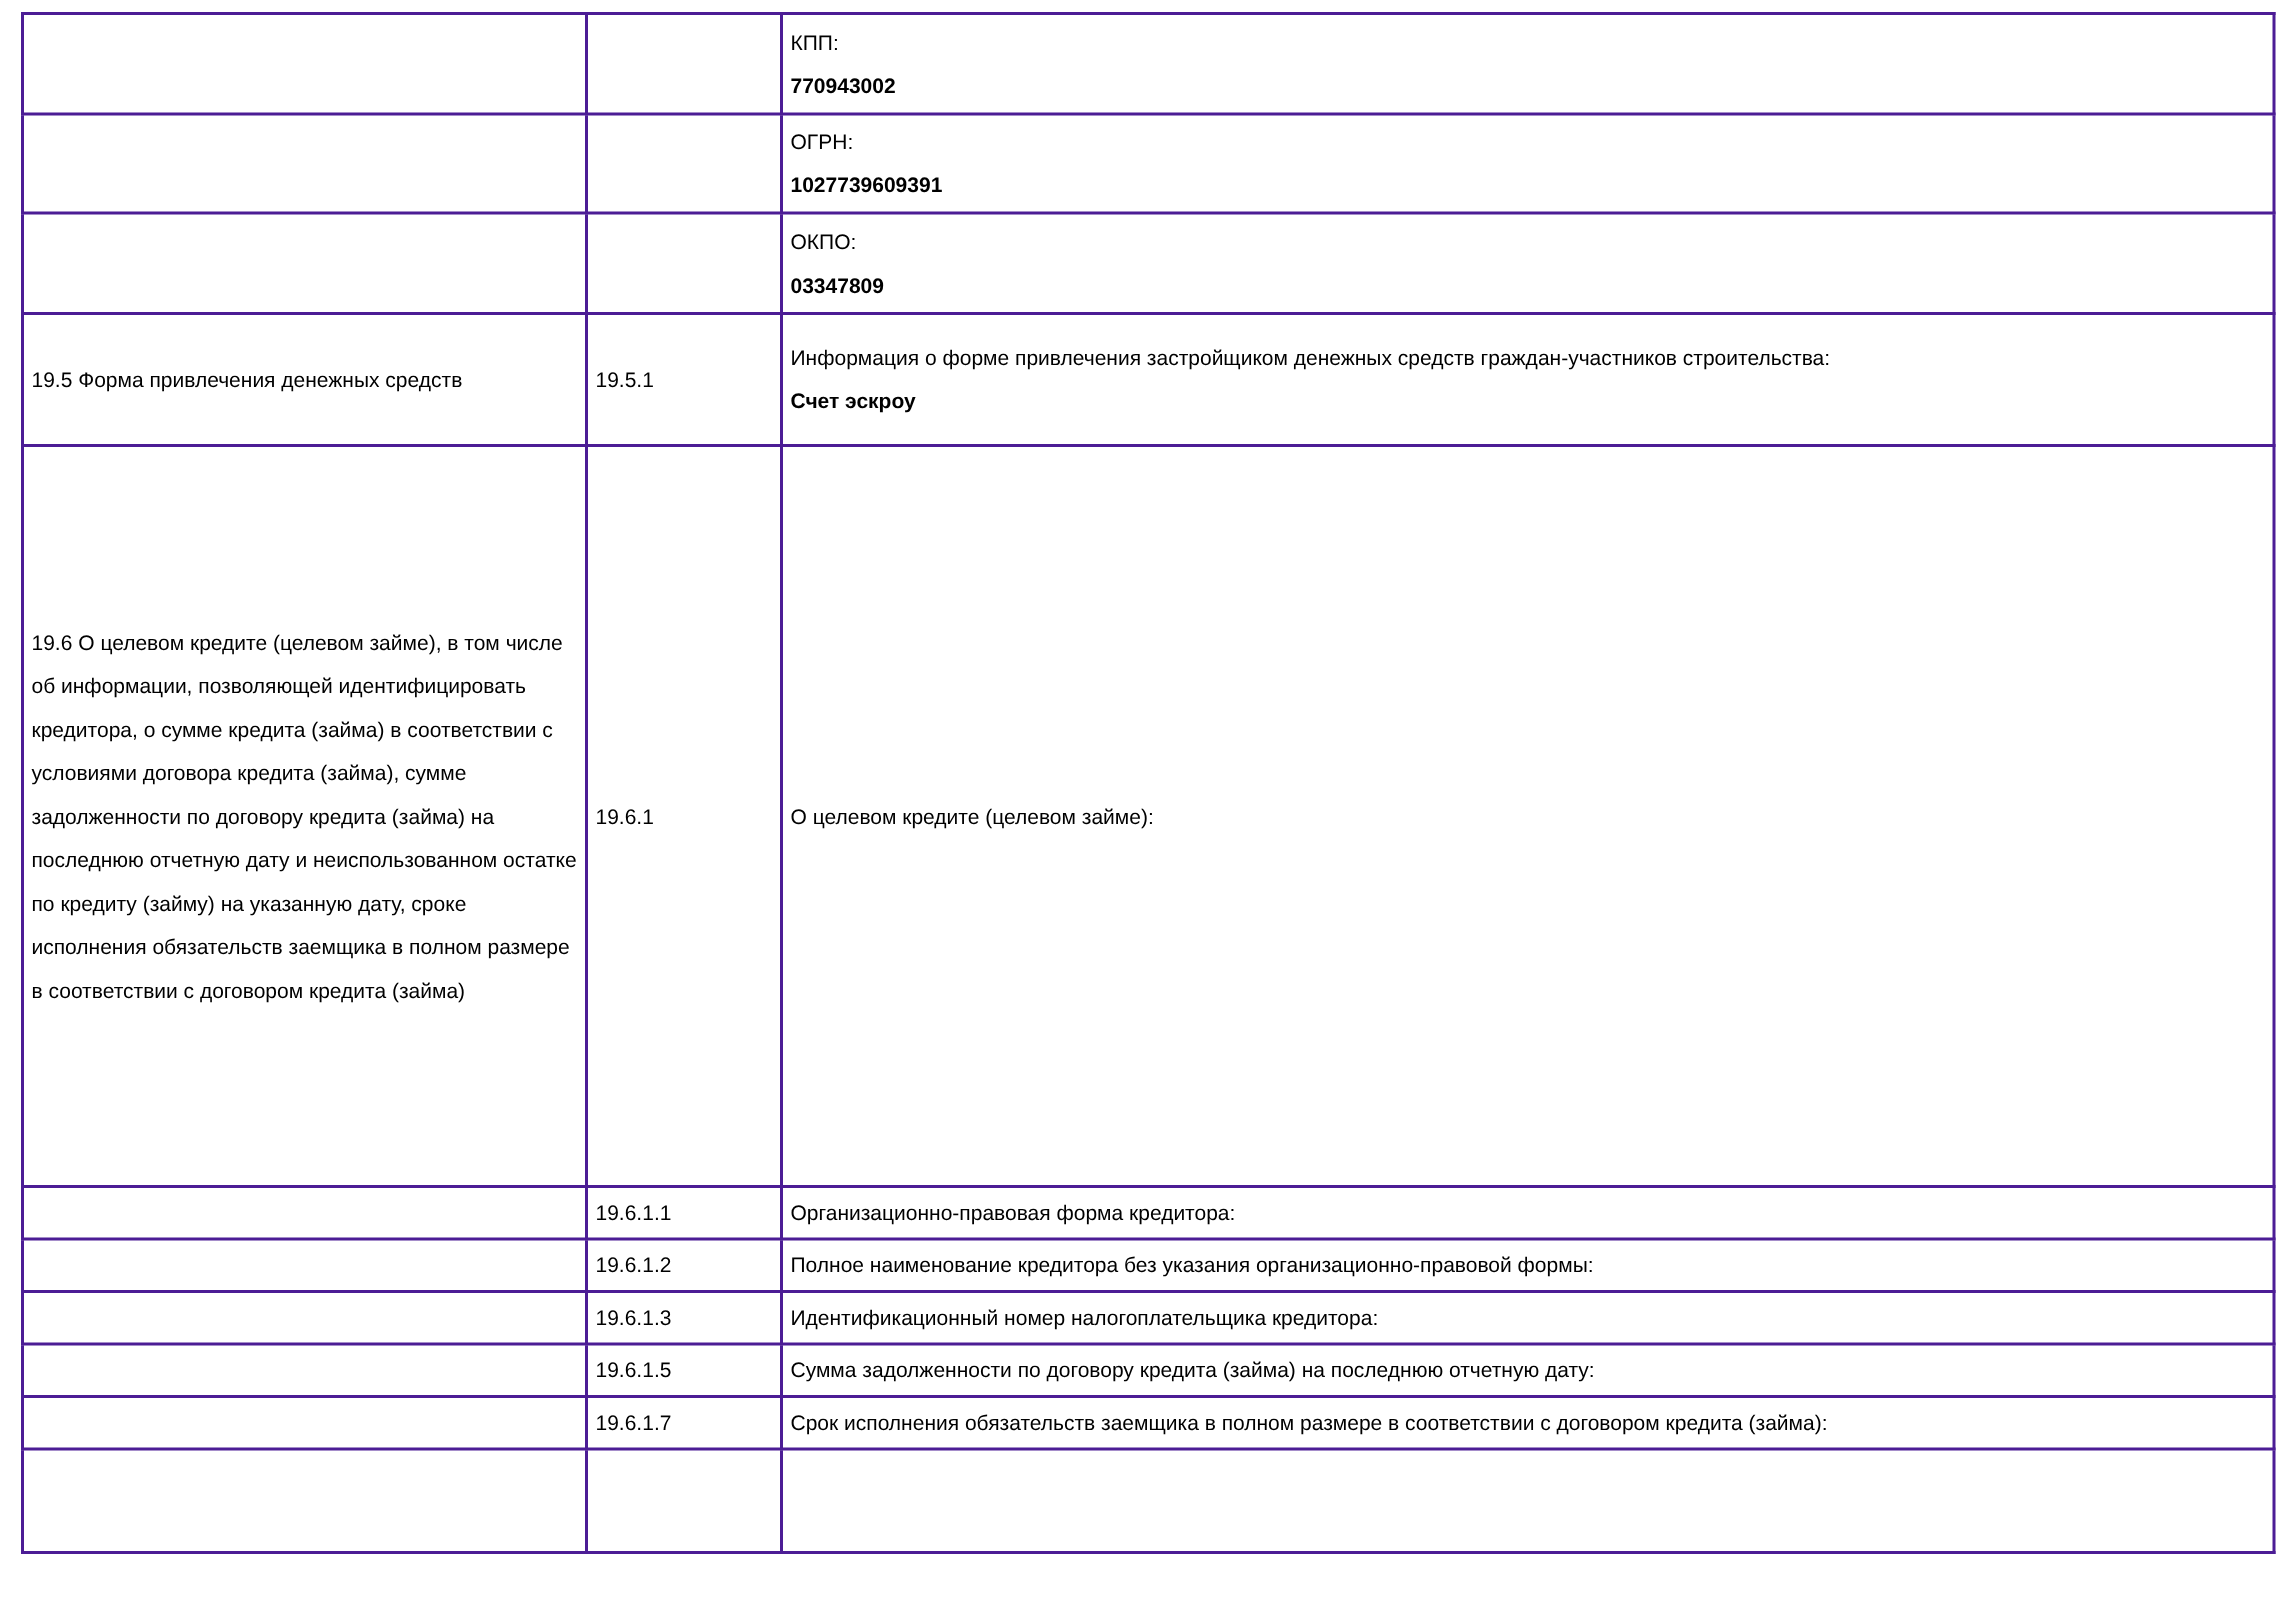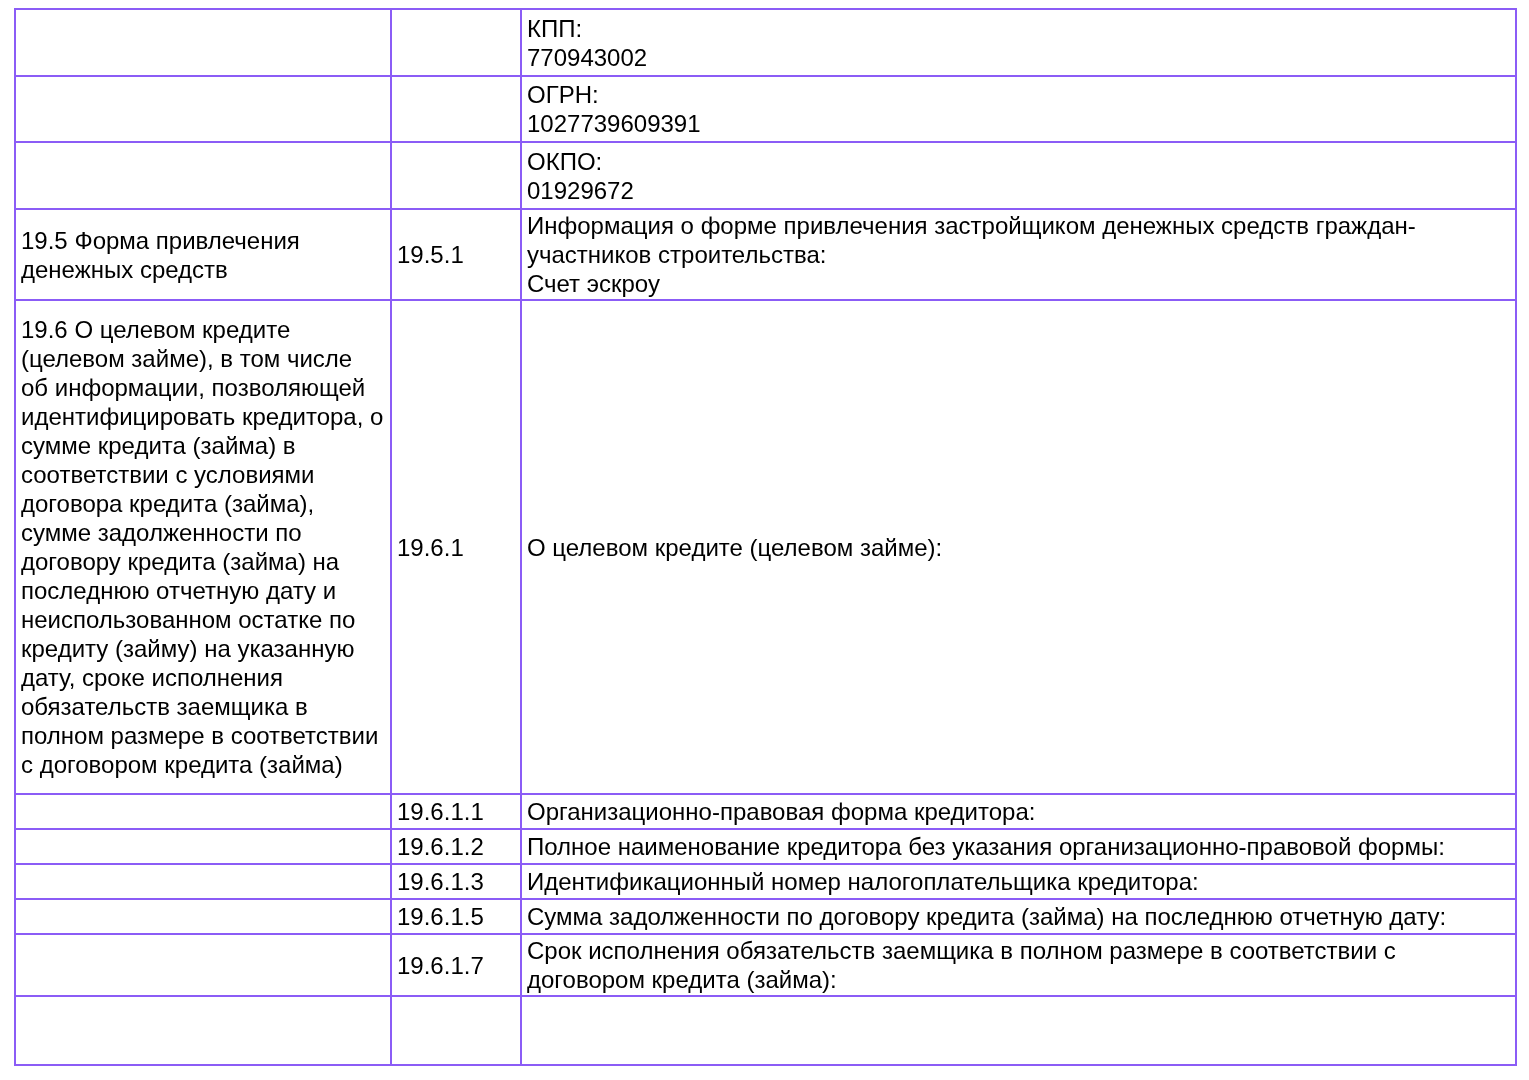--- a/index.html
+++ b/index.html
@@ -15,40 +15,40 @@
     background: #ffffff;
     box-sizing: border-box;
     padding: 8px 14px 8px 14px;
   }
   table.doc-table {
     border-collapse: collapse;
     table-layout: fixed;
     width: 1501px;
   }
   table.doc-table td {
-    border: 2px solid #8b5cf6;
+    border: 2px solid #4c1d95;
     vertical-align: middle;
     padding: 1px 5px;
-    font-size: 24px;
+    font-size: 14px;
     line-height: 29px;
     word-wrap: break-word;
   }
   col.c-section { width: 376px; }
   col.c-code    { width: 130px; }
   col.c-content { width: 995px; }
 
   tr.r-tall-1 { height: 67px; }
   tr.r-tall-2 { height: 66px; }
   tr.r-tall-3 { height: 67px; margin-top: 12px; }
   tr.r-195    { height: 88px; }
   tr.r-196    { height: 494px; padding-left: 48px; }
   tr.r-sm     { height: 35px; border-radius: 16px; }
   tr.r-last   { height: 69px; }
 
-  .content-value { font-weight: normal; }
+  .content-value { font-weight: bold; }
   .content-label, .content-value { margin: 0; }
 </style>
 </head>
 <body>
 
 <div class="page">
   <table class="doc-table">
     <colgroup>
       <col class="c-section">
       <col class="c-code">
@@ -72,21 +72,21 @@
           <div class="content-label">ОГРН:</div>
           <div class="content-value">1027739609391</div>
         </td>
       </tr>
 
       <tr class="r-tall-3">
         <td><span></span></td>
         <td><span></span></td>
         <td>
           <div class="content-label">ОКПО:</div>
-          <div class="content-value">01929672</div>
+          <div class="content-value">03347809</div>
         </td>
       </tr>
 
       <tr class="r-195">
         <td><span>19.5 Форма привлечения денежных средств</span></td>
         <td><span>19.5.1</span></td>
         <td>
           <div class="content-label">Информация о форме привлечения застройщиком денежных средств граждан-участников строительства:</div>
           <div class="content-value">Счет эскроу</div>
         </td>

